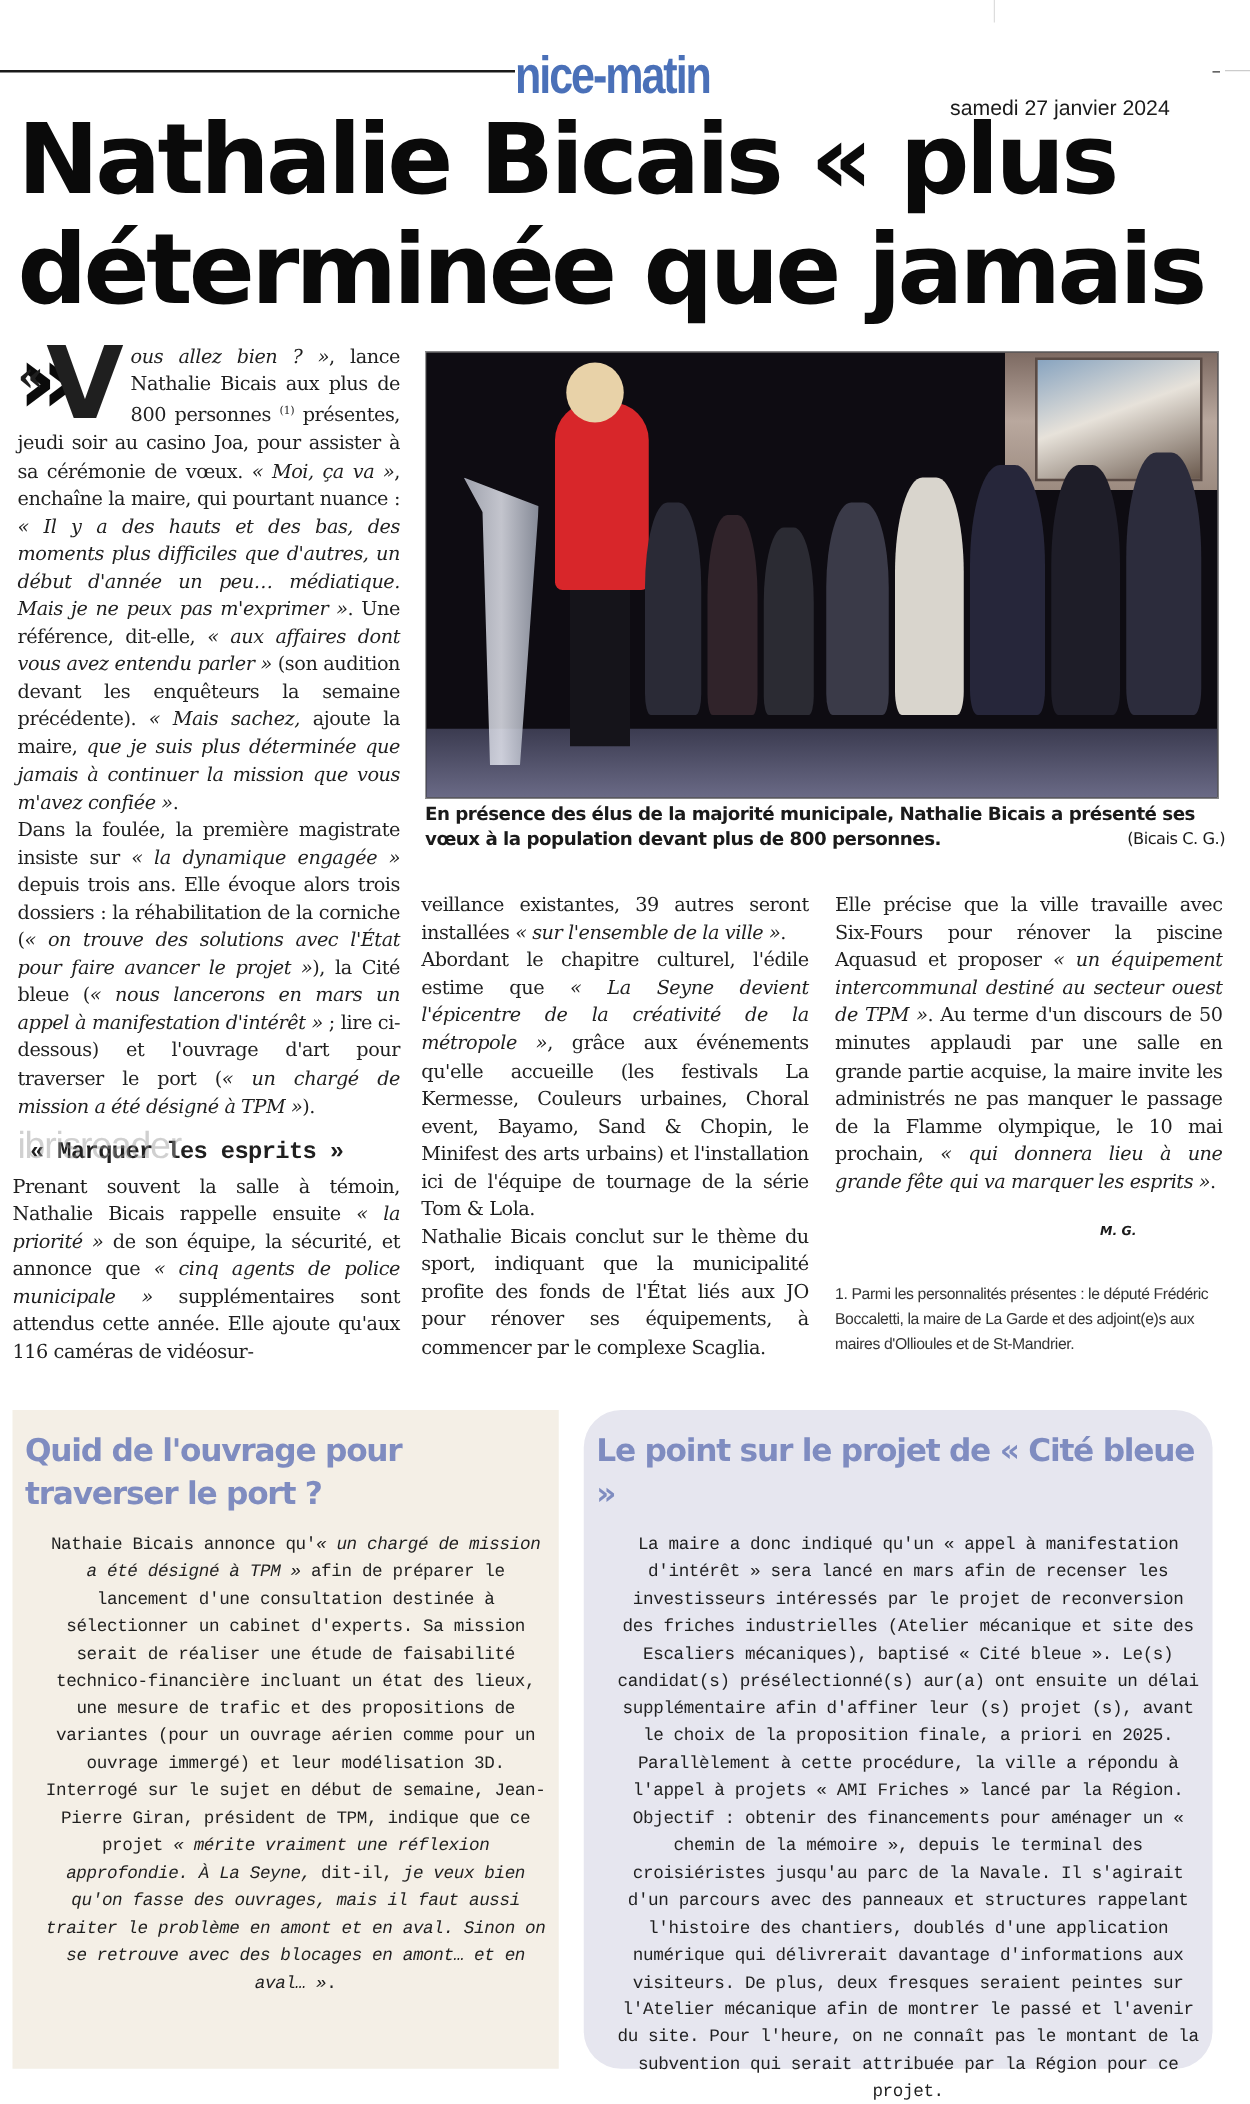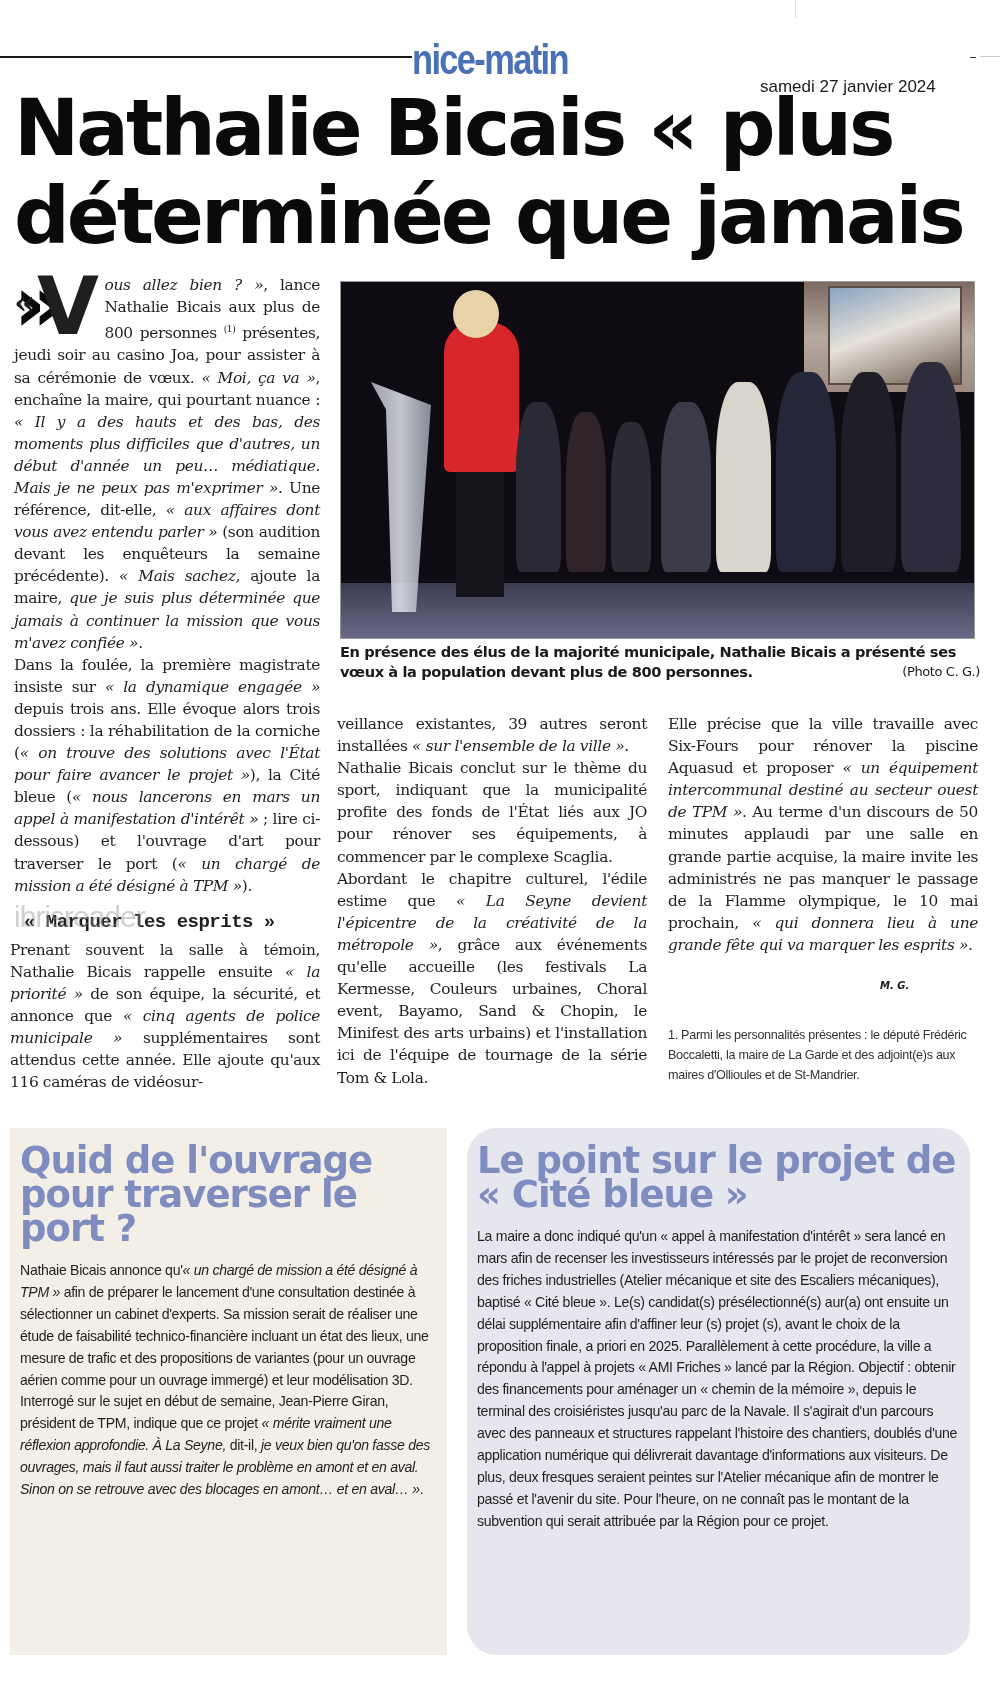--- a/index.html
+++ b/index.html
@@ -45,22 +45,22 @@
   .caption { position: absolute; left: 340px; top: 642px; width: 640px; font-family: "DejaVu Sans", sans-serif; font-weight: 700; font-size: 14.6px; line-height: 20px; color: #1a1a1a; letter-spacing: -0.4px; }
   .caption .credit { font-weight: 400; font-size: 13px; float: right; margin-top: 0px; }
 
   .signature { position: absolute; left: 880px; top: 980px; font-family: "DejaVu Sans", sans-serif; font-weight: 700; font-size: 10px; font-style: italic; }
   .footnote { position: absolute; left: 668px; top: 1025px; width: 310px; font-family: "Liberation Sans", sans-serif; font-size: 12.6px; line-height: 20px; color: #333; letter-spacing: -0.3px; }
 
   
   .box { position: absolute; top: 1128px; height: 527px; }
   .box-left { left: 10px; width: 437px; background: #f4efe6; }
   .box-right { left: 467px; width: 503px; background: #e6e6ef; border-radius: 30px; }
-  .box h2 { margin: 0; padding: 16px 0 0 10px; font-family: "DejaVu Sans", sans-serif; font-weight: 700; font-size: 37px; line-height: 34px; color: #7f8cc0; letter-spacing: -1px; }
-  .box .text { padding: 14px 10px 0 10px; font-family: Liberation Sans, sans-serif; font-size: 14.1px; line-height: 21.9px; color: #1f1f1f; letter-spacing: -0.3px; }
+  .box h2 { margin: 0; padding: 16px 0 0 10px; font-family: "DejaVu Sans", sans-serif; font-weight: 700; font-size: 25px; line-height: 34px; color: #7f8cc0; letter-spacing: -1px; }
+  .box .text { padding: 14px 10px 0 26px; font-family: Liberation Mono, monospace; font-size: 14.1px; line-height: 21.9px; color: #1f1f1f; letter-spacing: -0.3px; text-align: center; }
   .box .text p { margin: 0; }
 </style>
 </head>
 <body>
 
 <div class="vline"></div>
 <div class="masthead">
   <div class="rule"></div>
   <div class="logo">nice-matin</div>
   <div class="date">samedi 27 janvier 2024</div>
@@ -99,27 +99,27 @@
   <div class="guest" style="left:225px;top:130px;width:40px;height:160px;background:#30232a"></div>
   <div class="guest" style="left:270px;top:140px;width:40px;height:150px;background:#2b2b33"></div>
   <div class="guest" style="left:320px;top:120px;width:50px;height:170px;background:#3a3a48"></div>
   <div class="guest" style="left:375px;top:100px;width:55px;height:190px;background:#d9d5cd"></div>
   <div class="guest" style="left:435px;top:90px;width:60px;height:200px;background:#26263a"></div>
   <div class="guest" style="left:500px;top:90px;width:55px;height:200px;background:#1e1d28"></div>
   <div class="guest" style="left:560px;top:80px;width:60px;height:210px;background:#2c2c3c"></div>
 </div>
 <div class="caption">
   <span>En présence des élus de la majorité municipale, Nathalie Bicais a présenté ses vœux à la population devant plus de 800 personnes.</span>
-  <span class="credit">(Photo C. G.)</span>
+  <span class="credit">(Bicais C. G.)</span>
 </div>
 
 <div class="col col2">
   <p><span>veillance existantes, 39 autres seront installées </span><i>« sur l'ensemble de la ville »</i><span>.</span></p>
+  <p><span>Abordant le chapitre culturel, l'édile estime que </span><i>« La Seyne devient l'épicentre de la créativité de la métropole »</i><span>, grâce aux événements qu'elle accueille (les festivals La Kermesse, Couleurs urbaines, Choral event, Bayamo, Sand &amp; Chopin, le Minifest des arts urbains) et l'installation ici de l'équipe de tournage de la série Tom &amp; Lola.</span></p>
   <p>Nathalie Bicais conclut sur le thème du sport, indiquant que la municipalité profite des fonds de l'État liés aux JO pour rénover ses équipements, à commencer par le complexe Scaglia.</p>
-  <p><span>Abordant le chapitre culturel, l'édile estime que </span><i>« La Seyne devient l'épicentre de la créativité de la métropole »</i><span>, grâce aux événements qu'elle accueille (les festivals La Kermesse, Couleurs urbaines, Choral event, Bayamo, Sand &amp; Chopin, le Minifest des arts urbains) et l'installation ici de l'équipe de tournage de la série Tom &amp; Lola.</span></p>
 </div>
 
 <div class="col col3">
   <p><span>Elle précise que la ville travaille avec Six-Fours pour rénover la piscine Aquasud et proposer </span><i>« un équipement intercommunal destiné au secteur ouest de TPM »</i><span>. Au terme d'un discours de 50 minutes applaudi par une salle en grande partie acquise, la maire invite les administrés ne pas manquer le passage de la Flamme olympique, le 10 mai prochain, </span><i>« qui donnera lieu à une grande fête qui va marquer les esprits »</i><span>.</span></p>
 </div>
 <div class="signature">M. G.</div>
 <div class="footnote">1. Parmi les personnalités présentes : le député Frédéric Boccaletti, la maire de La Garde et des adjoint(e)s aux maires d'Ollioules et de St-Mandrier.</div>
 
 <div class="box box-left">
   <h2>Quid de l'ouvrage pour traverser le port ?</h2>

